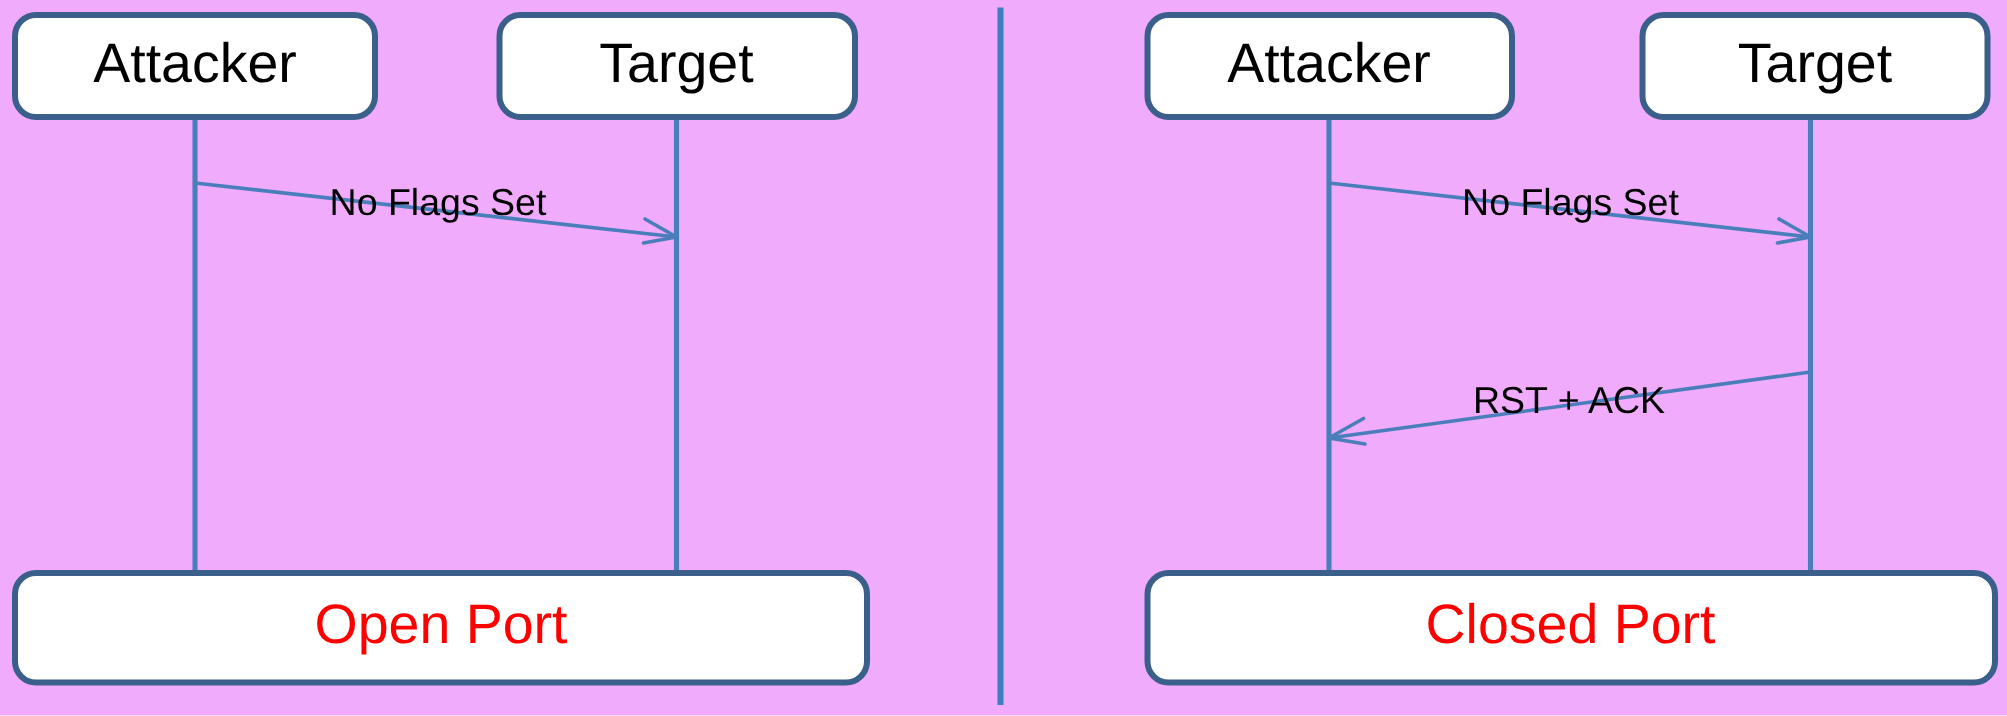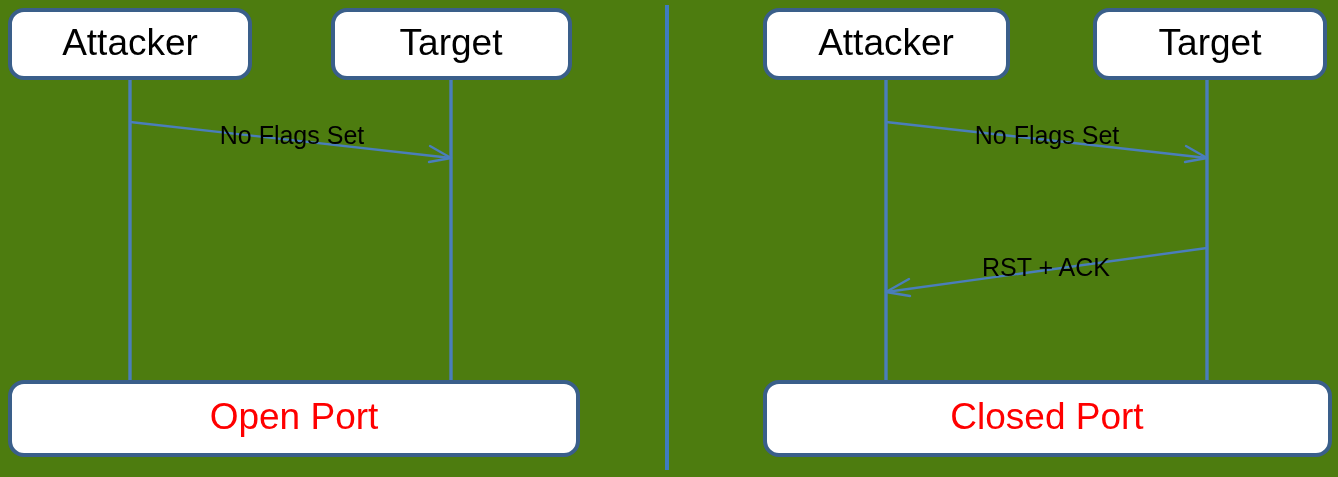--- a/index.html
+++ b/index.html
@@ -8,21 +8,21 @@
     padding: 0;
     background: #ffffff;
   }
   body {
     font-family: "Liberation Sans", sans-serif;
   }
   #canvas {
     position: relative;
     width: 1338px;
     height: 477px;
-    background: #4d7c0f;
+    background: #f0abfc;
     overflow: hidden;
   }
   svg.diagram {
     position: absolute;
     left: 0;
     top: 0;
     width: 1338px;
     height: 477px;
     display: block;
   }

